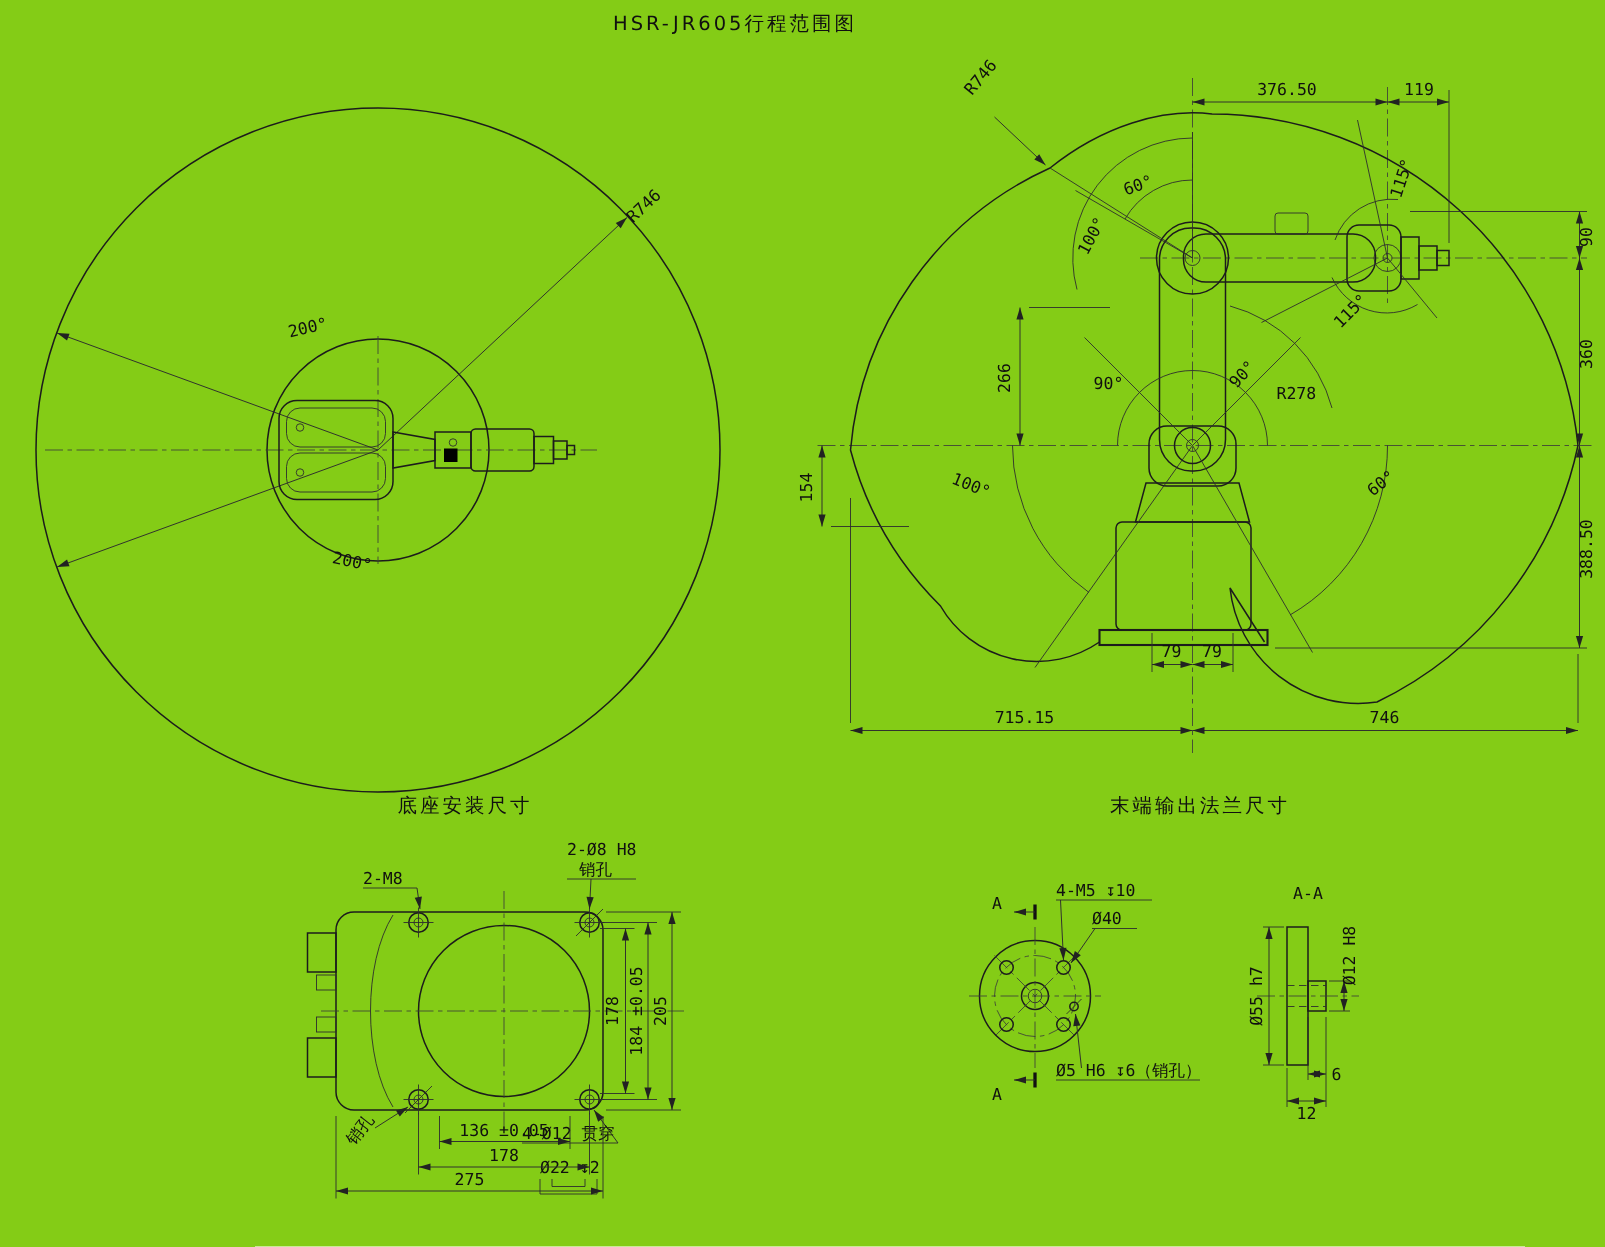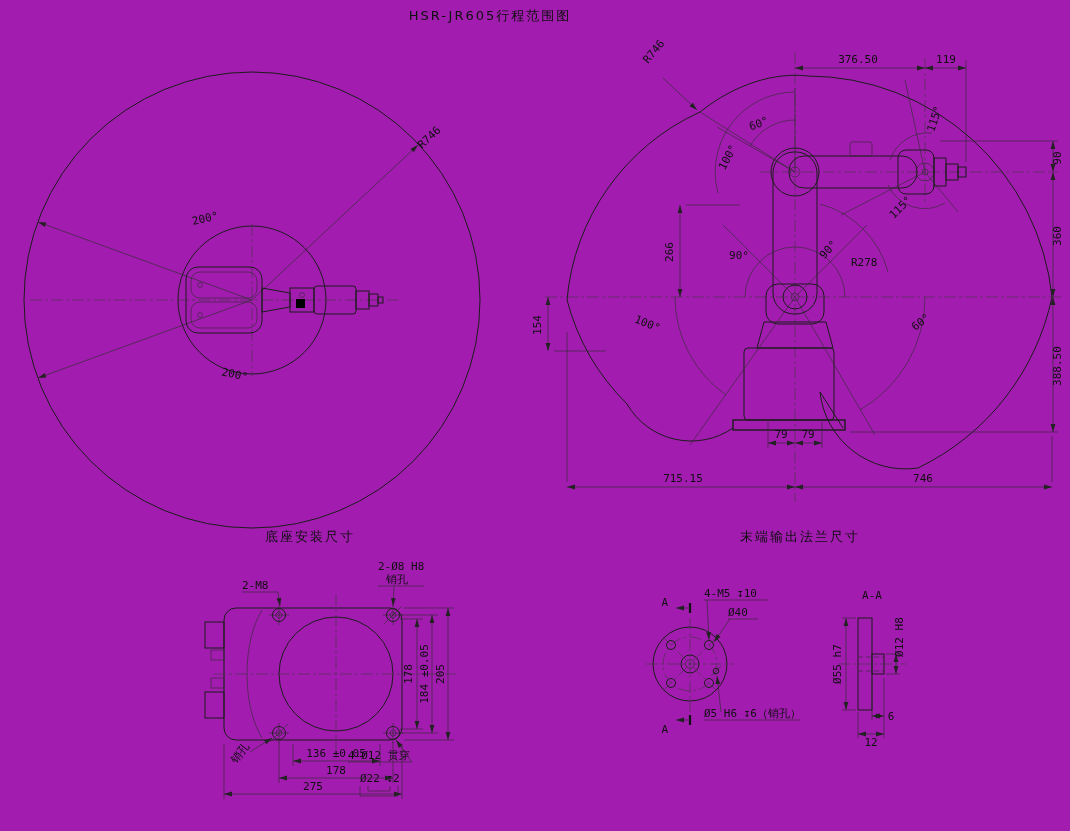--- a/index.html
+++ b/index.html
@@ -1,16 +1,16 @@
 <!DOCTYPE html>
 <html><head>
 <meta charset="utf-8">
 <style>
   html,body{margin:0;padding:0;background:#ffffff;}
-  .sheet{width:1070px;height:831px;background:#a21caf;position:relative;overflow:hidden;
+  .sheet{width:1070px;height:831px;background:#84cc16;position:relative;overflow:hidden;
          font-family:"DejaVu Sans","Liberation Sans",sans-serif;}
   svg{display:block;}
   .ln{stroke:#1c1c1c;stroke-width:1;fill:none;}
   .ln2{stroke:#1c1c1c;stroke-width:1.4;fill:none;}
   .thin{stroke:#2e2e2e;stroke-width:.6;fill:none;}
   .dim{stroke:#2e2e2e;stroke-width:.65;fill:none;}
   .cl{stroke:#3a3a3a;stroke-width:.55;fill:none;stroke-dasharray:12 3 3 3;}
   .dash{stroke:#2e2e2e;stroke-width:.6;fill:none;stroke-dasharray:5 3;}
   .thick{stroke:#111;stroke-width:2.2;fill:none;}
   text{font-family:"DejaVu Sans Mono","Liberation Mono",monospace;font-size:11px;fill:#101010;}

